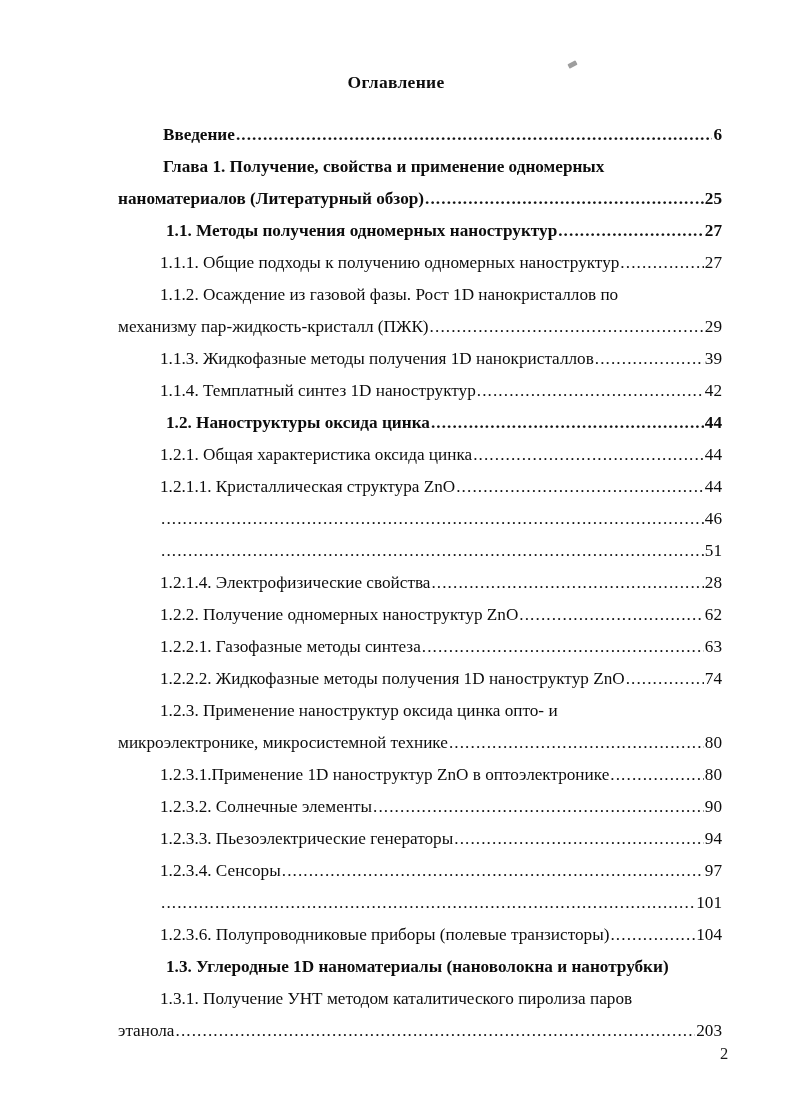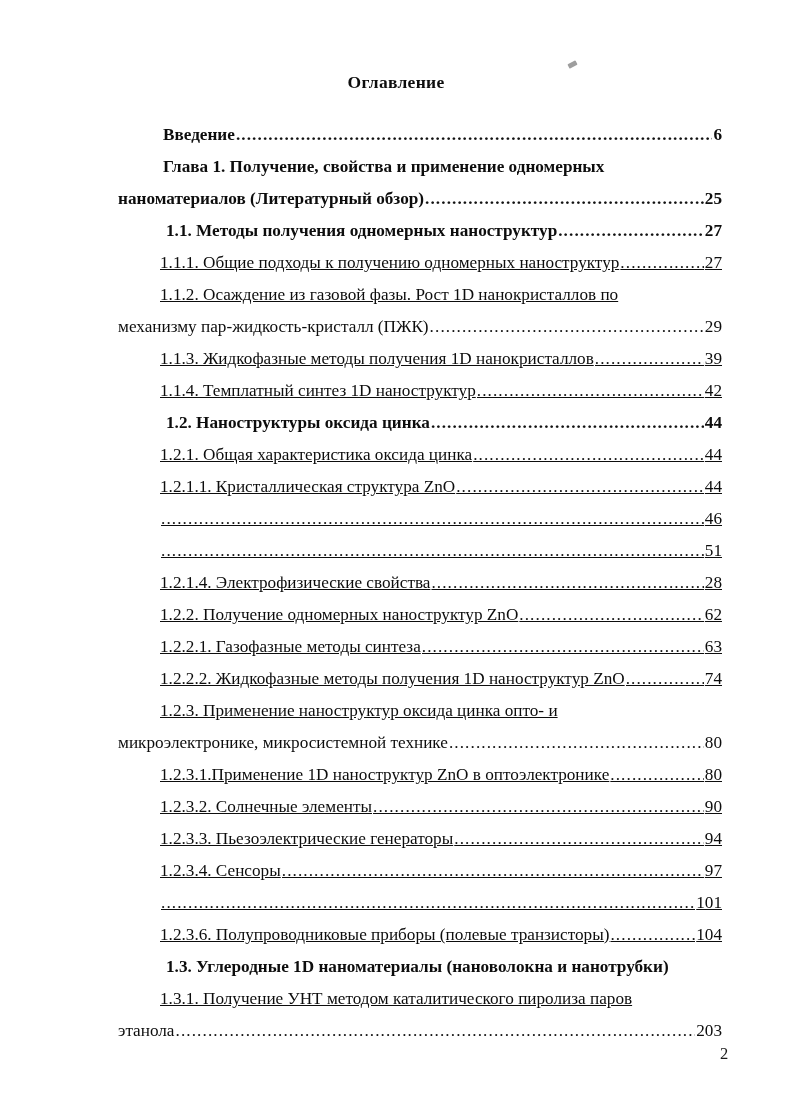--- a/index.html
+++ b/index.html
@@ -61,21 +61,21 @@
     font-size: 17.2px;
     white-space: nowrap;
     overflow: hidden;
   }
   .entry.bold { font-weight: bold; }
 
   
   .i0  { padding-left: 0px; }
   .i1  { padding-left: 45px; }
   .i2  { padding-left: 48px; }
-  .i3  { padding-left: 42px; text-decoration: underline; }
+  .i3  { padding-left: 42px; }
 
   .row {
     display: flex;
     align-items: baseline;
     width: 100%;
   }
   .label { flex: 0 0 auto; }
   .leader {
     flex: 1 1 auto;
     overflow: hidden;

